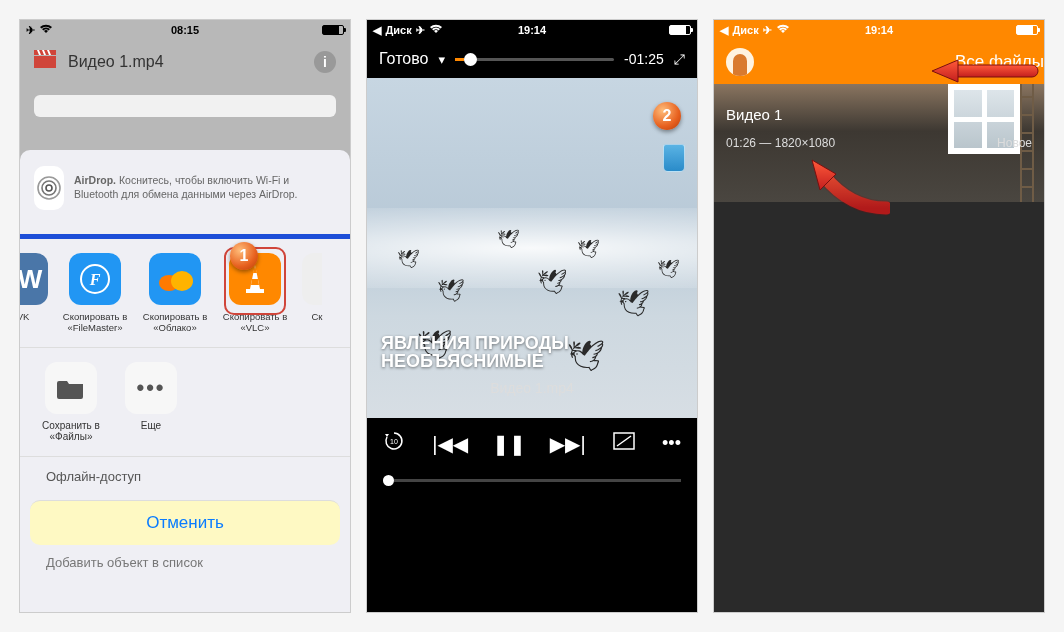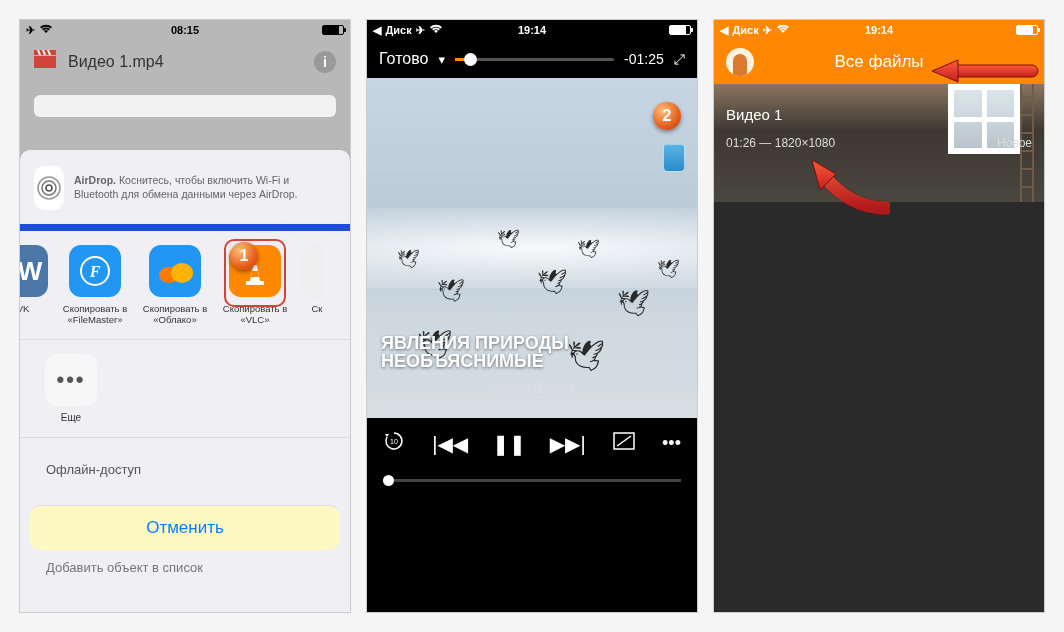--- a/index.html
+++ b/index.html
@@ -64,22 +64,22 @@
     background: rgba(255,255,255,0.8); border-radius: 6px;
   }
   .s1-sheet {
     position: absolute; left: 0; right: 0; bottom: 0; top: 130px;
     background: #efeff4;
     border-top-left-radius: 10px; border-top-right-radius: 10px;
     padding-top: 8px;
   }
   .airdrop-row {
     display: flex; align-items: center; gap: 10px;
-    padding: 8px 14px 14px;
-    border-bottom: 7px solid #1d4ed8;
+    padding: 8px 14px 24px;
+    border-bottom: 5px solid #1d4ed8;
   }
   .airdrop-icon {
     width: 44px; height: 44px; border-radius: 10px;
     background: #fff; display: flex; align-items: center; justify-content: center;
   }
   .airdrop-text { font-size: 10.5px; color: #666; line-height: 1.3; }
   .apps-row {
     display: flex; gap: 14px; padding: 14px 0 14px 0;
     border-bottom: 1px solid #ddd; overflow: hidden;
     margin-left: -22px;
@@ -112,21 +112,21 @@
   }
   .action-item { width: 66px; text-align: center; font-size: 10px; color: #333; }
   .action-icon {
     width: 52px; height: 52px; border-radius: 12px;
     background: #f7f7f7; margin: 0 auto 6px;
     display: flex; align-items: center; justify-content: center;
     font-size: 22px; color: #555;
   }
   .dots { font-size: 22px; font-weight: bold; letter-spacing: 2px; }
   .under-row {
-    padding: 24px 26px; font-size: 13px; color: #555;
+    padding: 12px 26px; font-size: 13px; color: #555;
     border-top: 1px solid #ddd; white-space: nowrap;
   }
   .cancel-btn {
     margin: 4px 10px 0; padding: 12px 0;
     background: #fef9c3; border-radius: 10px;
     text-align: center; color: #0a7cff; font-size: 17px;
     border-top: 1px solid #ddd;
   }
   .under-row2 { padding: 10px 26px 0; font-size: 13px; color: #777; }
   .callout {
@@ -198,21 +198,21 @@
   .s2-bottom-slider::after {
     content: ''; position: absolute; left: 0; top: -4px;
     width: 11px; height: 11px; border-radius: 50%; background: #fff;
   }
 
   
   .s3 { background: #2a2a2a; color: #fff; }
   .s3 .status-bar { background: #ff8800; color: #fff; }
   .s3-header {
     background: #ff8800; height: 44px;
-    display: flex; align-items: center; justify-content: center;
+    display: flex; align-items: center; justify-content: flex-end;
     font-size: 17px; position: relative;
   }
   .s3-avatar {
     position: absolute; left: 12px; top: 8px;
     width: 28px; height: 28px; border-radius: 50%;
     background: #fff3e0;
     display: flex; align-items: flex-end; justify-content: center;
     overflow: hidden;
   }
   .s3-avatar::before {
@@ -340,20 +340,28 @@
         </div>
         <div>Скопировать в «VLC»</div>
       </div>
       <div class="app-item edge-right">
         <div class="app-icon ic-safari"></div>
         <div>Ск</div>
       </div>
     </div>
 
     <div class="actions-row">
+      <div class="action-item">
+        <div class="action-icon">
+          <svg width="28" height="22" viewBox="0 0 28 22">
+              <path d="M2 4h8l2 3h14v13a2 2 0 0 1-2 2H2a2 2 0 0 1-2-2V6a2 2 0 0 1 2-2z" fill="#555"></path>
+            </svg>
+        </div>
+        <div>Сохранить в «Файлы»</div>
+      </div>
       <div class="action-item">
         <div class="action-icon">
             <span class="dots">•••</span>
           </div>
         <div>Еще</div>
       </div>
     </div>
 
     <div class="under-row">Офлайн-доступ</div>
     <div class="cancel-btn">Отменить</div>

